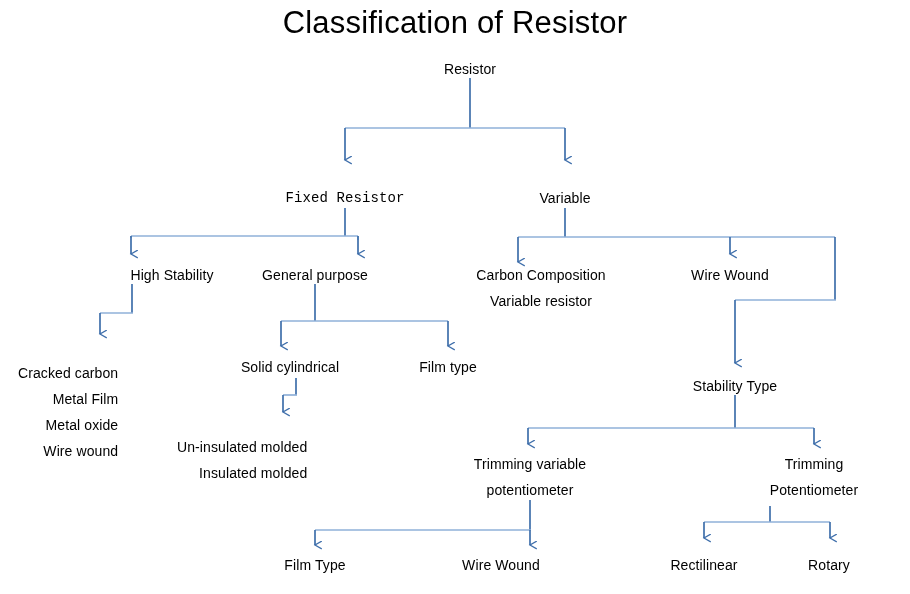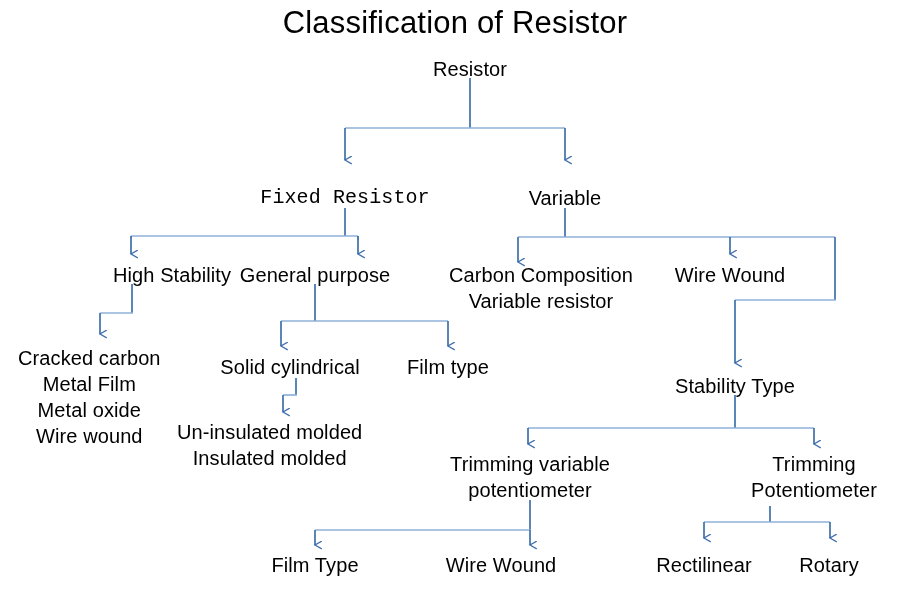--- a/index.html
+++ b/index.html
@@ -22,32 +22,33 @@
   #edges {
     position: absolute;
     left: 0;
     top: 0;
     width: 910px;
     height: 594px;
     pointer-events: none;
   }
   .node {
     position: absolute;
-    font-size: 20px;
+    font-size: 14px;
     line-height: 26px;
     color: #000000;
     white-space: pre;
     letter-spacing: 0.1px;
   }
   .node.ctr {
     transform: translateX(-50%);
     text-align: center;
   }
   .node.lft {
-    text-align: center;
+    text-align: right;
+    margin-top: 15px;
   }
   #title {
     position: absolute;
     left: 0;
     top: 4px;
     width: 910px;
     text-align: center;
     font-size: 31px;
     line-height: 38px;
     color: #000000;

